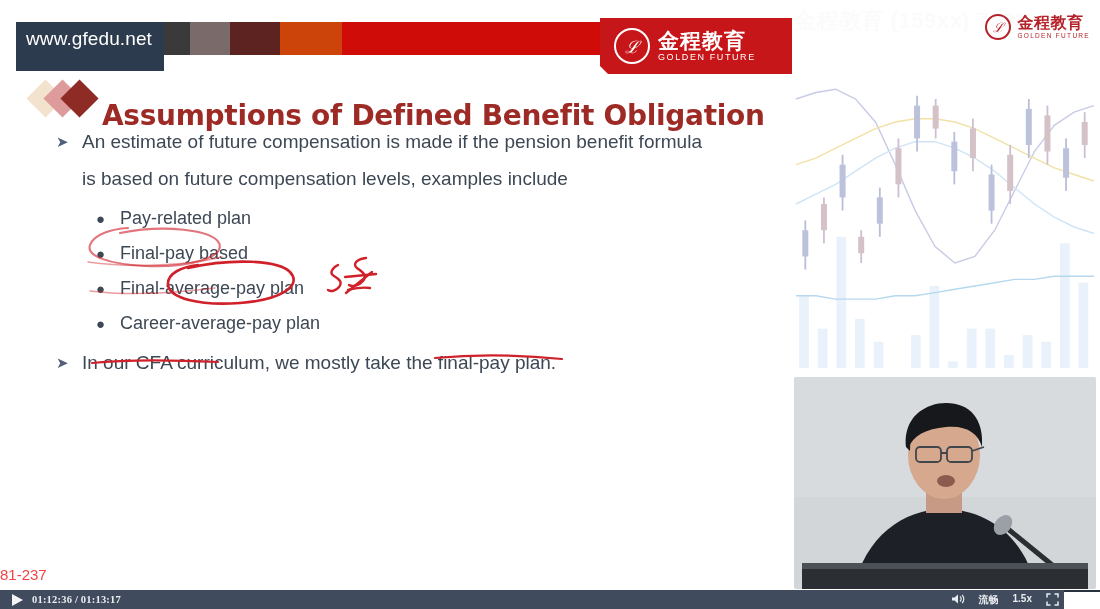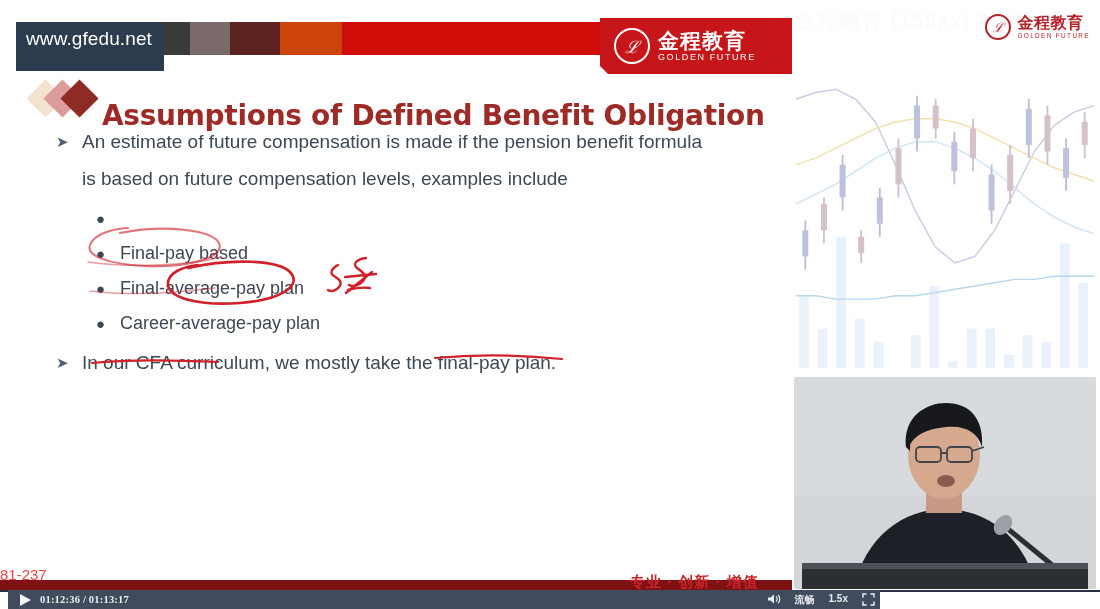--- a/index.html
+++ b/index.html
@@ -52,21 +52,21 @@
            font-style:italic;font-family:"Liberation Serif",serif;}
   .wm-cn{color:#b5232a;font-size:16px;font-weight:bold;line-height:1.05;letter-spacing:.5px;}
   .wm-en{color:#b5232a;font-size:6.5px;letter-spacing:1.3px;line-height:1.2;}
   .wm-faint{position:absolute;left:2px;top:6px;color:#fbfbfb;font-size:22px;font-weight:bold;
             letter-spacing:.5px;white-space:nowrap;}
 
   .cam{position:absolute;left:794px;top:377px;width:302px;height:212px;background:#c9ccce;
        border-radius:3px;overflow:hidden;}
 
   
-  .ctrl{position:absolute;left:8px;top:590px;width:872px;height:19px;background:#404c5e;
+  .ctrl{position:absolute;left:0;top:590px;width:1064px;height:19px;background:#404c5e;
         display:flex;align-items:center;}
   .ctrl-left{display:flex;align-items:center;gap:9px;padding-left:12px;}
   .play-tri{width:0;height:0;border-left:11px solid #f2f4f6;border-top:6.5px solid transparent;
             border-bottom:6.5px solid transparent;}
   .time{color:#eceff2;font-size:10.5px;font-family:"Liberation Serif",serif;font-weight:bold;letter-spacing:.2px;}
   .ctrl-right{margin-left:auto;display:flex;align-items:flex-start;gap:14px;padding-right:5px;}
   .pill{color:#e8ebef;font-size:10px;font-weight:bold;}
   .vol{display:block;}
   .fs{display:block;}
   .ctrl-top-line{position:absolute;left:0;top:590px;width:1100px;height:2px;background:#27313f;}
@@ -109,20 +109,21 @@
         <span class="arw">➤</span>
         <span class="txt">An estimate of future compensation is made if the pension benefit formula</span>
       </div>
       <div class="l1">
         <span class="arw"></span>
         <span class="txt">is based on future compensation levels, examples include</span>
       </div>
 
       <div class="l2" style="margin-top:5px;">
         <span class="dot">●</span>
+        <span>Pay-related plan</span>
       </div>
       <div class="l2">
         <span class="dot">●</span>
         <span>Final-pay based</span>
       </div>
       <div class="l2">
         <span class="dot">●</span>
         <span>Final-average-pay plan</span>
       </div>
       <div class="l2">
@@ -156,23 +157,20 @@
 
         <path d="M366 258 C 357 259, 352 264, 357 268 C 362 272, 368 275, 363 281
                  C 359 286, 352 287, 349 285" stroke-width="2.4"></path>
         <path d="M345 277 L 376 274" stroke-width="2.4"></path>
         <path d="M372 272 C 362 280, 352 288, 346 293" stroke-width="2.4"></path>
         <path d="M348 290 C 356 288, 364 287, 370 288" stroke-width="2.4"></path>
       </g>
     </svg>
 
     <div class="pagenum">81-237</div>
-    <div class="footer-strip" style="background: rgb(126, 17, 19);">
-      <div class="footer-cn">专业 · 创新 · 增值</div>
-    </div>
   </div>
 
   <div class="rightcol">
 
     <div class="chartbg">
       <div class="wm-faint">金程教育 (159xx) 7233</div>
       <svg id="bgchart" viewBox="0 0 308 372" preserveAspectRatio="none" style="position:absolute;left:0;top:0;width:308px;height:372px;">
           <rect x="7.16625" y="295.84000000000003" width="9.685" height="72.15999999999997" fill="#e9f1fa"></rect>
           <rect x="25.79125" y="328.64" width="9.685" height="39.360000000000014" fill="#e9f1fa"></rect>
           <rect x="44.41625" y="236.79999999999998" width="9.685" height="131.20000000000002" fill="#e9f1fa"></rect>

